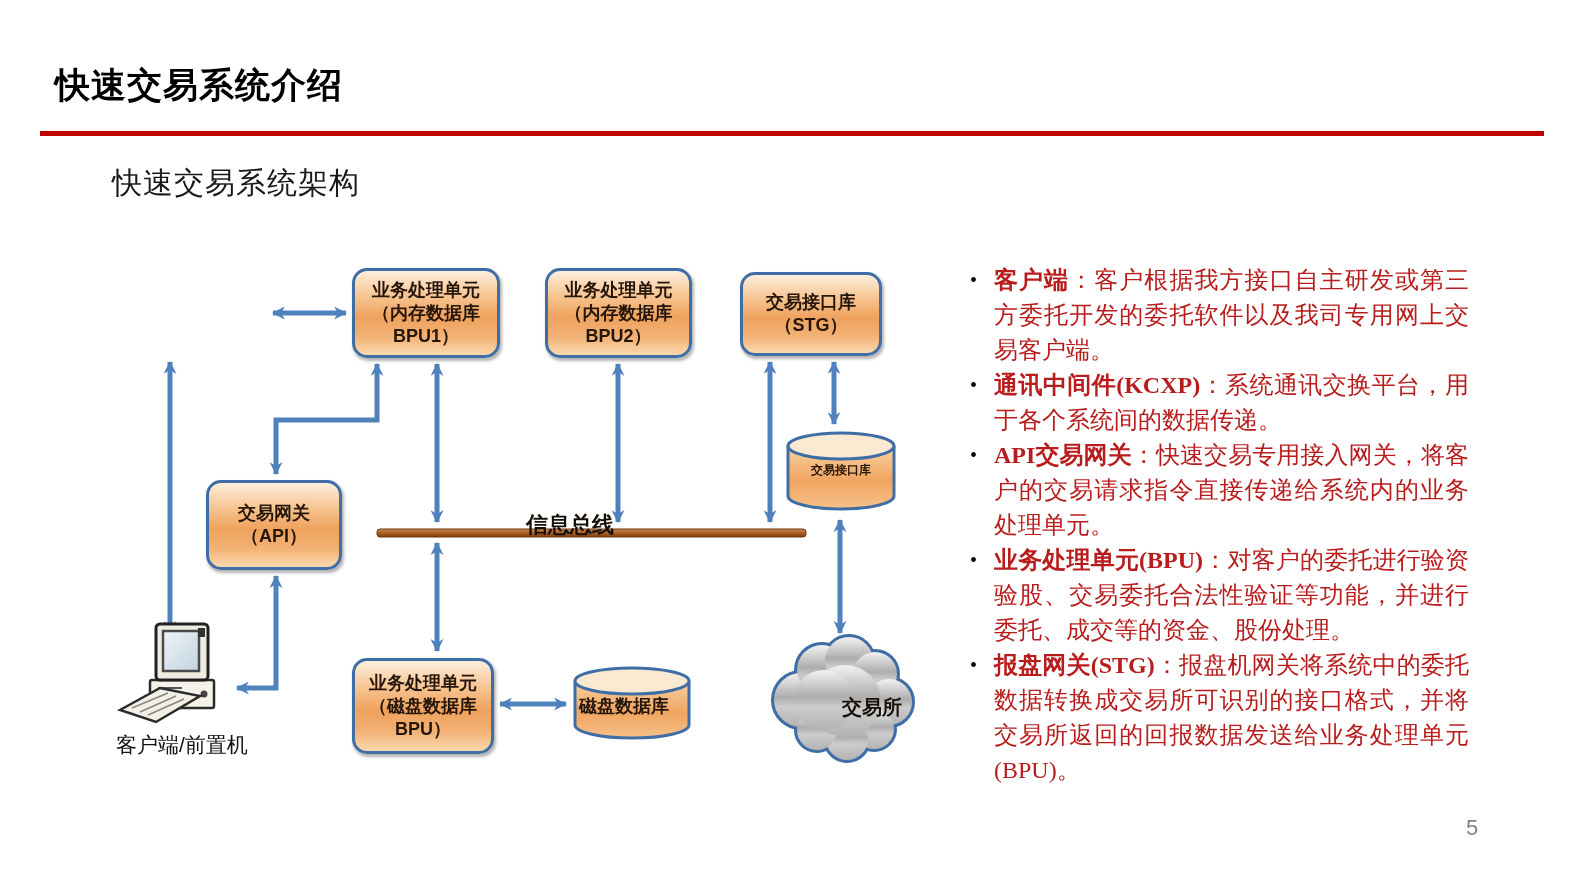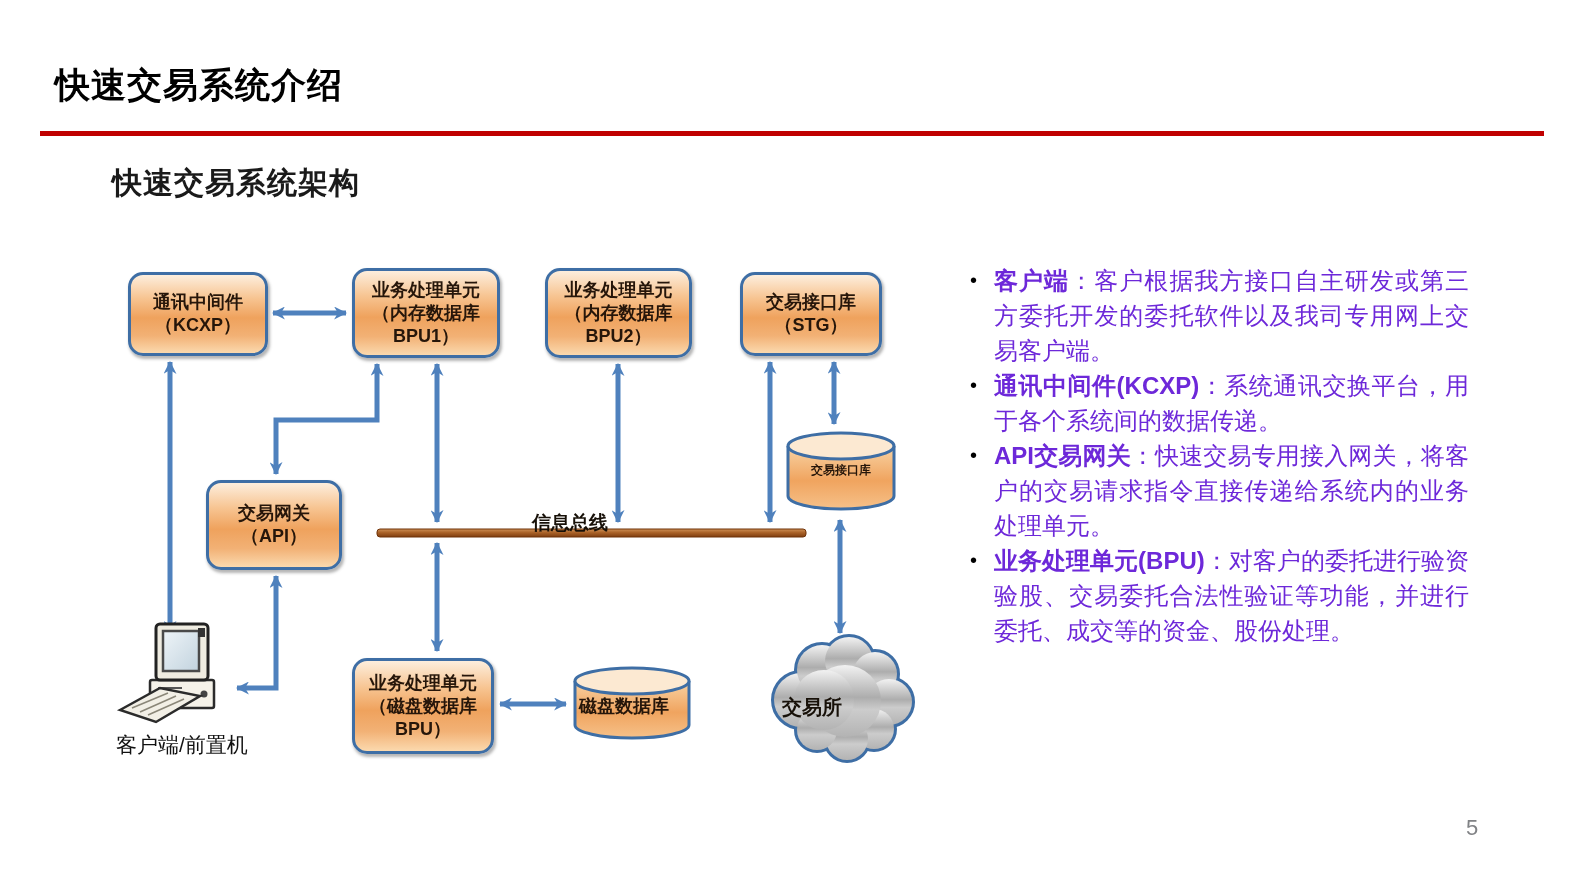--- a/index.html
+++ b/index.html
@@ -8,50 +8,51 @@
     font-family:"Liberation Sans","DejaVu Sans",sans-serif;color:#000;
   }
   .page-title{
     position:absolute;left:55px;top:62px;font-size:35px;font-weight:bold;color:#000;
     letter-spacing:1px;
   }
   .red-rule{
     position:absolute;left:40px;top:131px;width:1504px;height:5px;background:#C00000;
   }
   .subtitle{
-    position:absolute;left:112px;top:163px;font-size:30px;font-weight:700;color:#1a1a1a;
+    position:absolute;left:112px;top:163px;font-size:30px;font-weight:400;color:#1a1a1a;
     letter-spacing:1px;
   }
   .connectors{position:absolute;left:0;top:0;width:1587px;height:892px;}
   .node{
     position:absolute;display:flex;align-items:center;justify-content:center;
     border:3px solid #3E6EA5;border-radius:15px;box-sizing:border-box;
     background:linear-gradient(180deg,#fdeedd 0%,#f7c491 30%,#efa25d 55%,#f2b175 78%,#fbd9ae 100%);
     box-shadow:1.5px 2.5px 3px rgba(90,90,90,.45);
   }
   .nlabel{
     white-space:pre-line;text-align:center;font-weight:bold;font-size:18px;line-height:23px;
     color:#26160a;
   }
   .shape-label{
     position:absolute;text-align:center;font-weight:bold;color:#26160a;font-size:17px;
   }
   .bus-label{
     position:absolute;left:505px;top:510px;width:130px;text-align:center;
-    font-weight:bold;font-size:19px;color:#171008;
+    font-weight:bold;font-size:22px;color:#171008;
   }
   .client-label{
     position:absolute;left:116px;top:731px;width:170px;font-weight:normal;font-size:21px;color:#111;
   }
   .bullets{
     position:absolute;left:967px;top:263px;width:502px;list-style:none;margin:0;padding:0;
   }
   .bullets li{
-    position:relative;padding-left:27px;font-size:24px;line-height:35px;color:#6d28d9;
+    position:relative;padding-left:27px;font-size:24px;line-height:35px;color:#b91c1c;
     text-align:justify;
+    font-family:Liberation Serif, serif;
   }
   .bullets li::before{
     content:"\2022";position:absolute;left:3px;top:0;font-size:20px;color:#000;
   }
   .bullets b{font-weight:bold;}
   .page-number{
     position:absolute;left:1452px;top:815px;width:40px;text-align:center;
     font-size:22px;color:#808285;
   }
 </style>
@@ -152,24 +153,20 @@
       <rect x="44" y="8" width="52" height="56" rx="4" fill="#efece1" stroke="#222" stroke-width="3"></rect>
       <rect x="51" y="15" width="36" height="40" fill="url(#scr)" stroke="#4a4a4a" stroke-width="2.5"></rect>
       <rect x="86" y="12" width="7" height="9" fill="#333"></rect>
       <polygon points="8,94 48,72 88,80 44,106" fill="#f2efe6" stroke="#2b2b2b" stroke-width="2.5"></polygon>
       <line x1="20" y1="92" x2="56" y2="77" stroke="#8a8678" stroke-width="1.5"></line>
       <line x1="28" y1="96" x2="64" y2="80" stroke="#8a8678" stroke-width="1.5"></line>
       <line x1="36" y1="99" x2="72" y2="83" stroke="#8a8678" stroke-width="1.5"></line>
     </g>
   </svg>
 
-  <div class="node" style="left:128px;top:272px;width:140px;height:84px">
-    <span class="nlabel">通讯中间件
-（KCXP）</span>
-  </div>
   <div class="node" style="left:352px;top:268px;width:148px;height:90px">
     <span class="nlabel">业务处理单元
 （内存数据库
 BPU1）</span>
   </div>
   <div class="node" style="left:545px;top:268px;width:147px;height:90px">
     <span class="nlabel">业务处理单元
 （内存数据库
 BPU2）</span>
   </div>
@@ -182,34 +179,37 @@
 （API）</span>
   </div>
   <div class="node" style="left:352px;top:658px;width:142px;height:96px">
     <span class="nlabel">业务处理单元
 （磁盘数据库
 BPU）</span>
   </div>
 
   <div class="shape-label" style="left:785px;top:462px;width:112px;font-size:12px">交易接口库</div>
   <div class="shape-label" style="left:574px;top:694px;width:100px;font-size:18px">磁盘数据库</div>
-  <div class="shape-label" style="left:746px;top:694px;width:132px;font-size:20px;color:#171008">交易所</div>
+  <div class="shape-label" style="left:806px;top:694px;width:132px;font-size:20px;color:#171008">交易所</div>
   <div class="bus-label">信息总线</div>
   <div class="client-label">客户端/前置机</div>
 
   <ul class="bullets">
     <li>
       <b>客户端</b><span>：客户根据我方接口自主研发或第三方委托开发的委托软件以及我司专用网上交易客户端。</span>
     </li>
     <li>
       <b>通讯中间件(KCXP)</b><span>：系统通讯交换平台，用于各个系统间的数据传递。</span>
     </li>
     <li>
       <b>API交易网关</b><span>：快速交易专用接入网关，将客户的交易请求指令直接传递给系统内的业务处理单元。</span>
     </li>
     <li>
       <b>业务处理单元(BPU)</b><span>：对客户的委托进行验资验股、交易委托合法性验证等功能，并进行委托、成交等的资金、股份处理。</span>
     </li>
+    <li>
+      <b>报盘网关(STG)</b><span>：报盘机网关将系统中的委托数据转换成交易所可识别的接口格式，并将交易所返回的回报数据发送给业务处理单元(BPU)。</span>
+    </li>
   </ul>
 
   <div class="page-number">5</div>
 
 </div>
 
 </body></html>

